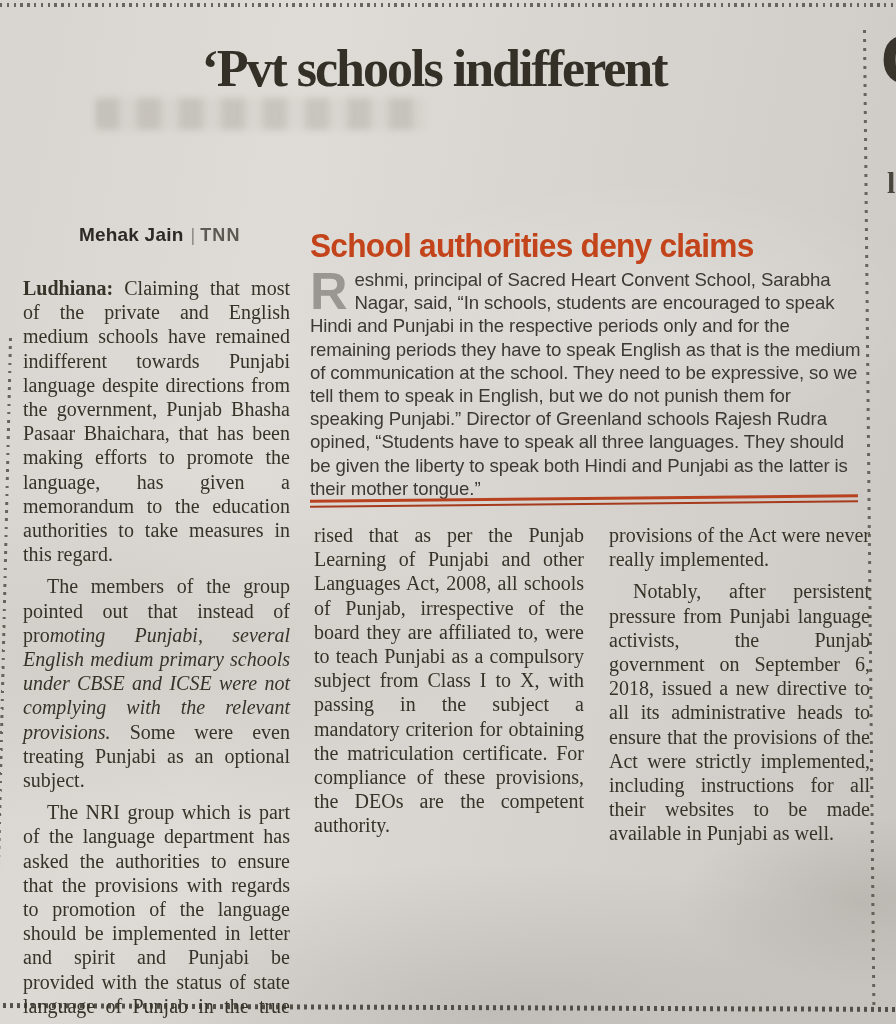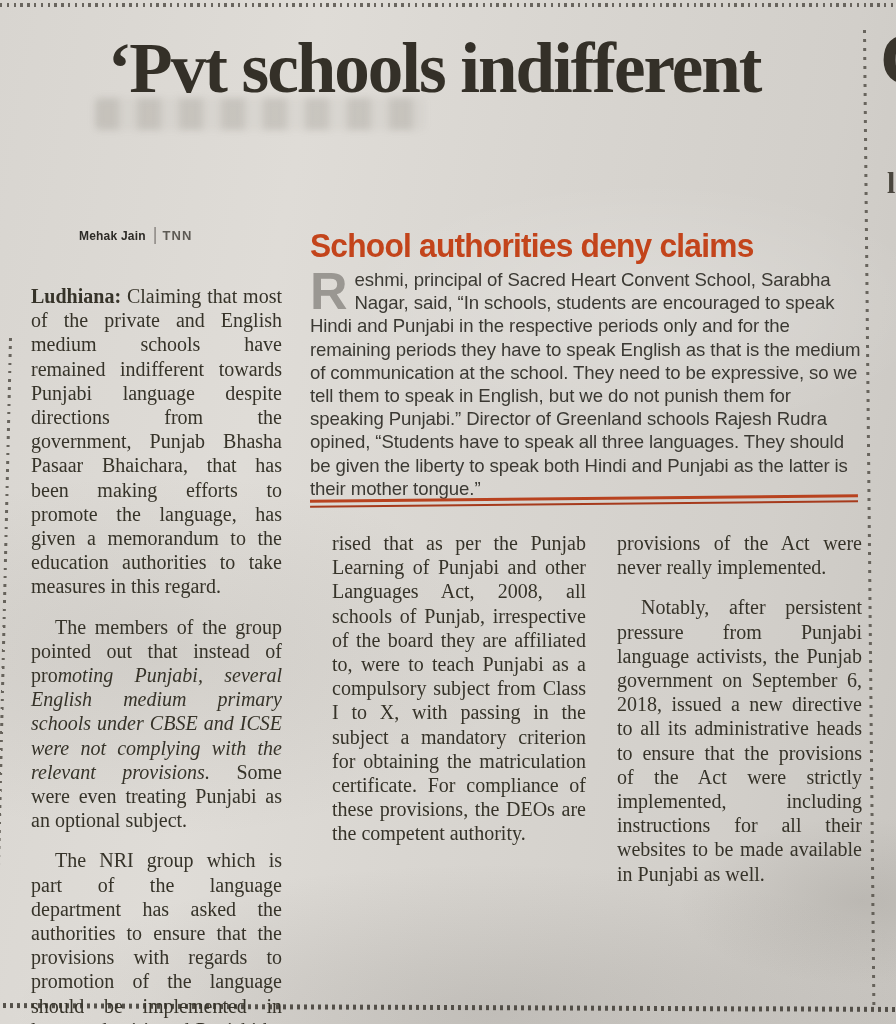--- a/index.html
+++ b/index.html
@@ -42,42 +42,42 @@
   }
   .divider-red{
     position:absolute;left:310px;top:497px;width:548px;height:3px;
     border-top:3.5px solid #b8421f;border-bottom:2.5px solid #a63a1c;
     transform:rotate(-.55deg);
   }
   
   .headline{
     position:absolute;left:12px;top:22px;width:844px;text-align:center;
     font-family:"Liberation Serif", serif;font-weight:700;
-    font-size:71px;line-height:93px;letter-spacing:-2px;color:#343028;
+    font-size:52px;line-height:93px;letter-spacing:-2px;color:#343028;
   }
   .headline .hl2{letter-spacing:-1px;}
   .ghost-smudge{
     position:absolute;left:95px;top:98px;width:330px;height:32px;border-radius:5px;
     background:repeating-linear-gradient(90deg,rgba(112,107,96,.20) 0 24px,rgba(112,107,96,.05) 24px 42px);
     filter:blur(3.5px);pointer-events:none;
   }
   
   .byline{position:absolute;left:79px;top:224px;font-family:"Liberation Sans", sans-serif;white-space:nowrap;}
-  .byline .author{font-size:12px;font-weight:700;color:#2c2a26;letter-spacing:.2px;}
+  .byline .author{font-size:19px;font-weight:700;color:#2c2a26;letter-spacing:.2px;}
   .byline .sep{font-size:18px;font-weight:300;color:#8a8680;margin:0 5px 0 7px;}
-  .byline .agency{font-size:13px;font-weight:700;color:#5d5a54;letter-spacing:1.2px;}
+  .byline .agency{font-size:18px;font-weight:700;color:#5d5a54;letter-spacing:1.2px;}
   
   .col{
     position:absolute;text-align:justify;
     font-family:"Liberation Serif", serif;font-size:20px;line-height:24.2px;color:#363329;
   }
-  .col p{margin:16px;}
+  .col p{margin:8px;}
   .col p.indent{text-indent:24px;}
   .col-left{left:15px;top:268px;width:283px;}
-  .col-mid{left:316px;top:515px;width:286px;}
+  .col-mid{left:306px;top:515px;width:286px;}
   .col-right{left:601px;top:515px;width:277px;}
   .lead-bold{font-weight:700;}
   .ital{font-style:italic;}
   
   .box-heading{
     position:absolute;left:310px;top:227px;
     font-family:"Liberation Sans", sans-serif;font-weight:700;
     font-size:33px;letter-spacing:-.8px;color:#c3441b;
     transform:scaleX(.96);transform-origin:left center;white-space:nowrap;
   }

